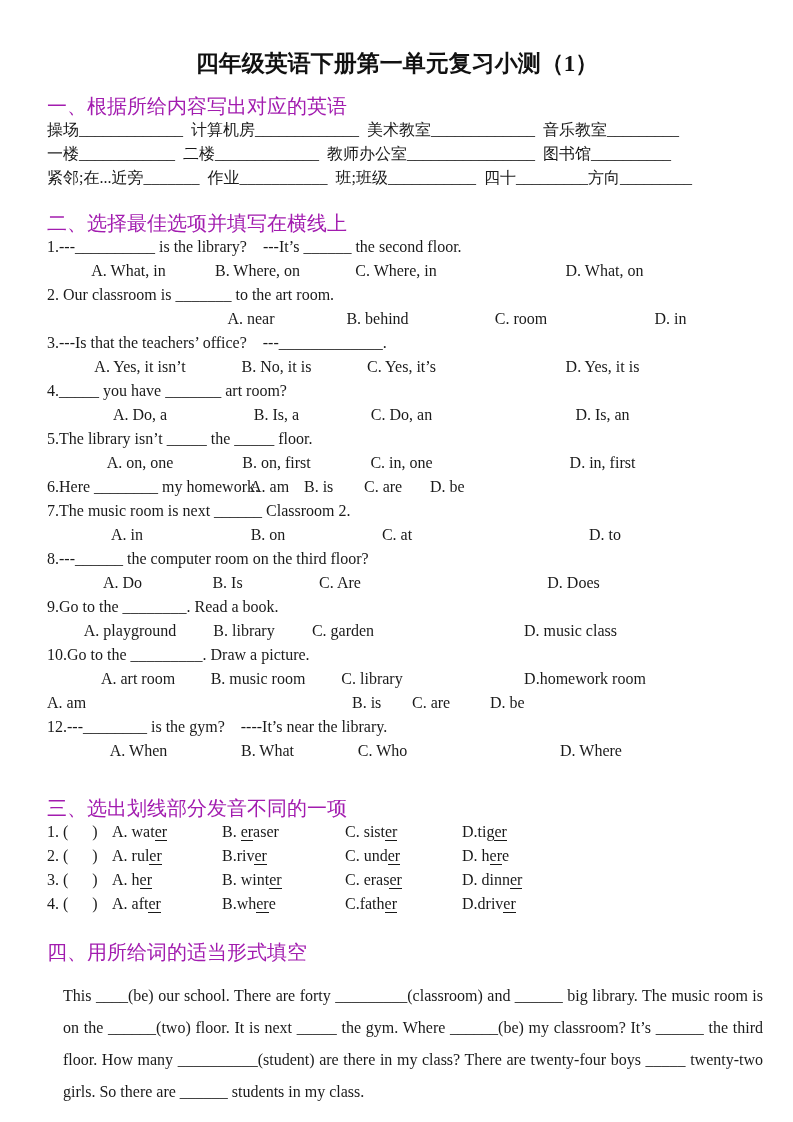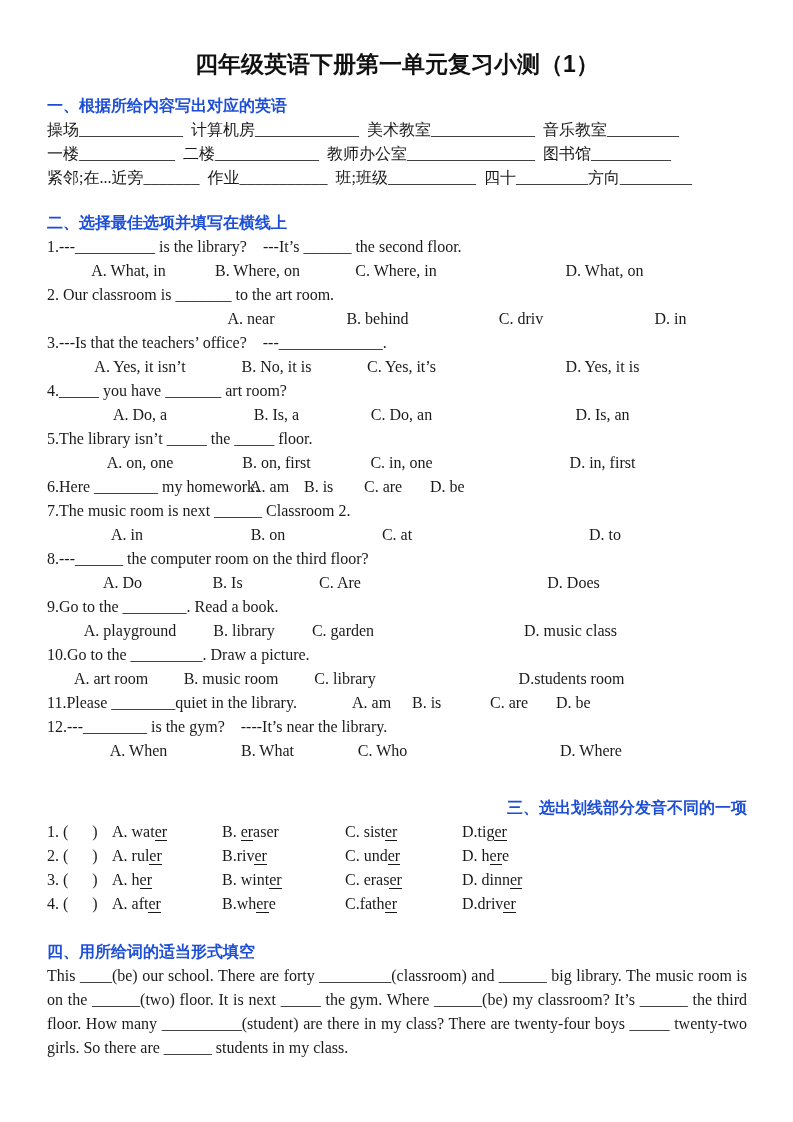--- a/index.html
+++ b/index.html
@@ -8,51 +8,51 @@
     width: 793px; height: 1122px;
     background: #ffffff;
     color: #1a1a1a;
     padding: 48px 46px 20px 47px;
     font-family: "Liberation Serif", serif;
     font-size: 16px;
     line-height: 24px;
     overflow: hidden;
   }
   .title {
-    font-family: Liberation Sans, sans-serif;
+    font-family: Liberation Serif, serif;
     font-size: 23px;
     line-height: 32px;
     font-weight: bold;
     text-align: center;
     margin: 0 0 14px 0;
     color: #111;
   }
   .heading {
     font-family: "Liberation Sans", sans-serif;
-    font-size: 16px;
+    font-size: 20px;
     line-height: 24px;
-    font-weight: bold;
-    color: #1d4ed8;
+    font-weight: normal;
+    color: #a21caf;
     white-space: pre;
   }
   .h-s2 { margin-top: 21px; }
-  .h-s3 { margin-top: 33px; text-align: right; }
+  .h-s3 { margin-top: 33px; }
   .h-s4 { margin-top: 24px; }
   .line { white-space: pre; line-height: 24px; }
   .opts { display: grid; line-height: 24px; text-align: center; }
   .opts span { white-space: pre; }
   .inline-q { display: grid; line-height: 24px; }
   .inline-q span { white-space: pre; }
   .prow { display: grid; grid-template-columns: 65px 110px 123px 117px auto; line-height: 24px; }
   .prow .cell { white-space: pre; }
   .u { border-bottom: 1.5px solid #1a1a1a; }
   .para {
-    margin: 0;
+    margin: 16px;
     text-align: justify;
-    line-height: 24px;
+    line-height: 32px;
     width: 700px;
   }
 </style>
 </head>
 <body>
 
 <div class="page">
 
   <h1 class="title">四年级英语下册第一单元复习小测（1）</h1>
 
@@ -71,21 +71,21 @@
       <span>A. What, in</span>
       <span>B. Where, on</span>
       <span>C. Where, in</span>
       <span>D. What, on</span>
     </div>
 
     <div class="line">2. Our classroom is _______ to the art room.</div>
     <div class="opts" style="margin-left:148px; grid-template-columns:112px 141px 146px auto">
       <span>A. near</span>
       <span>B. behind</span>
-      <span>C. driv</span>
+      <span>C. room</span>
       <span>D. in</span>
     </div>
 
     <div class="line">3.---Is that the teachers’ office?    ---_____________.</div>
     <div class="opts" style="margin-left:25px; grid-template-columns:136px 137px 113px auto">
       <span>A. Yes, it isn’t</span>
       <span>B. No, it is</span>
       <span>C. Yes, it’s</span>
       <span>D. Yes, it is</span>
     </div>
@@ -132,29 +132,28 @@
 
     <div class="line">9.Go to the ________. Read a book.</div>
     <div class="opts" style="margin-left:17px; grid-template-columns:132px 96px 102px auto">
       <span>A. playground</span>
       <span>B. library</span>
       <span>C. garden</span>
       <span>D. music class</span>
     </div>
 
     <div class="line">10.Go to the _________. Draw a picture.</div>
-    <div class="opts" style="margin-left:7px; grid-template-columns:114px 126px 102px auto">
+    <div class="opts" style="margin-left:34px; grid-template-columns:114px 126px 102px auto">
       <span>A. art room</span>
       <span>B. music room</span>
       <span>C. library</span>
-      <span>D.students room</span>
+      <span>D.homework room</span>
     </div>
 
     <div class="inline-q" style="grid-template-columns:305px 60px 78px 66px auto">
-      <span>11.Please ________quiet in the library.</span>
       <span>A. am</span>
       <span>B. is</span>
       <span>C. are</span>
       <span>D. be</span>
     </div>
 
     <div class="line">12.---________ is the gym?    ----It’s near the library.</div>
     <div class="opts" style="margin-left:25px; grid-template-columns:133px 125px 105px auto">
       <span>A. When</span>
       <span>B. What</span>

